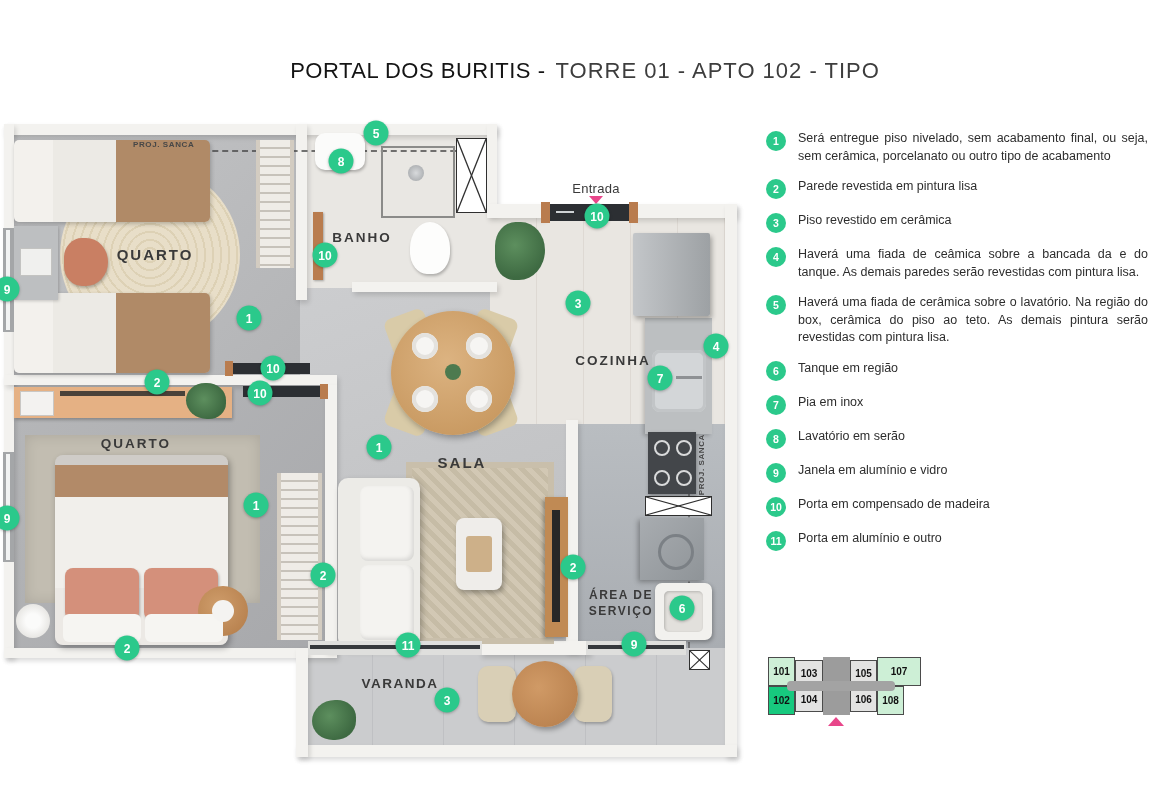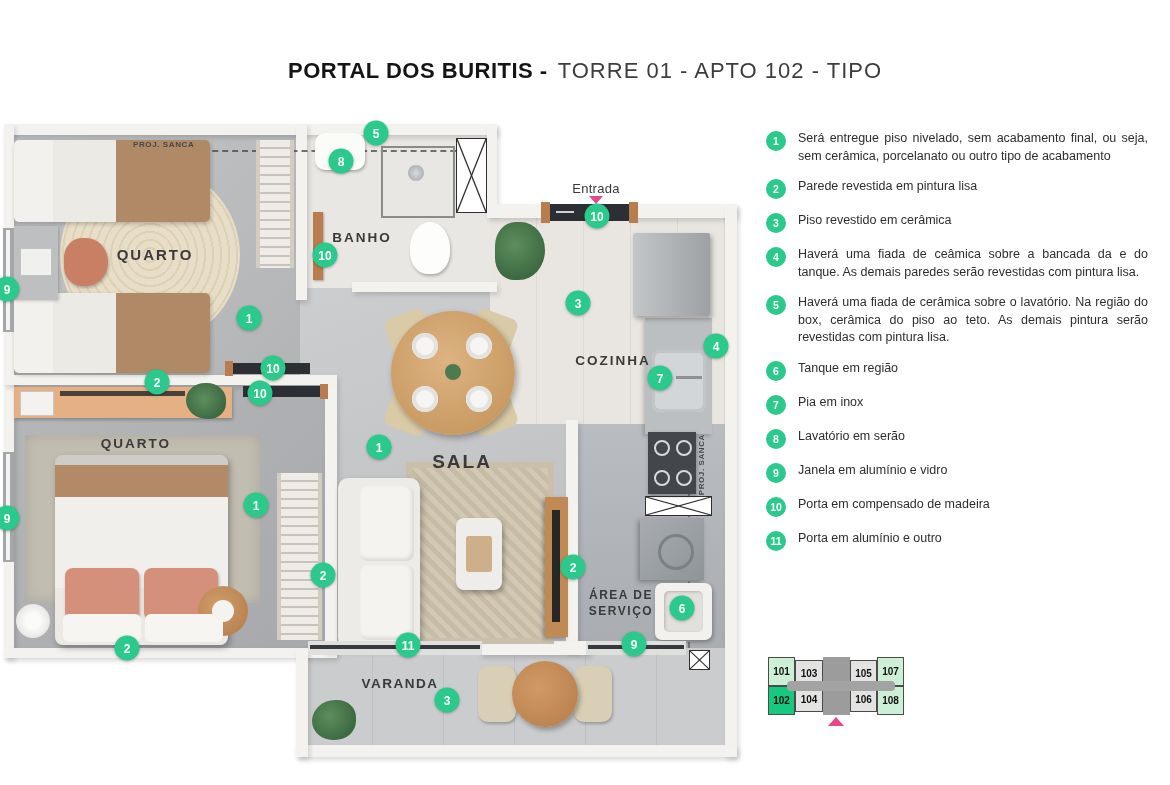--- a/index.html
+++ b/index.html
@@ -1,20 +1,20 @@
 <!DOCTYPE html>
 <html style="--marker-green: #2bc98b; --selected-green: #17c97e; --light-green: #cdefd6; --accent-pink: #e8468a;"><head>
 <meta charset="utf-8">
 <style>
   html,body{margin:0;padding:0;background:#ffffff;font-family:"Liberation Sans",sans-serif;}
   #stage{position:relative;width:1170px;height:785px;background:#fff;overflow:hidden;}
 
   
   .title-row{position:absolute;left:0;top:58px;width:1170px;text-align:center;white-space:nowrap;}
-  .title-main{font-size:22px;font-weight:700;color:#141414;letter-spacing:.5px;}
+  .title-main{font-size:22px;font-weight:400;color:#141414;letter-spacing:.5px;}
   .title-sub{font-size:22px;font-weight:300;color:#3d3d3d;letter-spacing:1px;margin-left:10px;}
 
   
   .abs{position:absolute;}
   .wall{position:absolute;background:#f3f2ef;box-shadow:2px 3px 5px rgba(0,0,0,.14);}
   .floor{position:absolute;}
   .room-label{position:absolute;transform:translate(-50%,-50%);font-size:13.5px;font-weight:600;
               letter-spacing:2px;color:#3a3a3a;white-space:nowrap;z-index:30;}
   .small-label{position:absolute;font-size:8px;font-weight:600;letter-spacing:.6px;color:#474747;z-index:30;}
   .dashed-h{position:absolute;border-top:2px dashed rgba(70,70,70,.75);z-index:6;}
@@ -58,21 +58,21 @@
   .kp-light{background:var(--light-green,#cdefd6);}
   .kp-selected{background:var(--selected-green,#17c97e);}
   .kp-core{position:absolute;left:66px;top:5px;width:27px;height:58px;background:#9c9c9c;z-index:3;}
   .kp-bar{position:absolute;left:30px;top:29px;width:108px;height:10px;background:#a3a3a3;border-radius:4px;z-index:4;}
   .kp-tri{position:absolute;left:71px;top:65px;width:0;height:0;z-index:4;
           border-left:8px solid transparent;border-right:8px solid transparent;
           border-bottom:9px solid var(--accent-pink,#e8468a);}
   .kp-r0-c0{left:11px;top:5px;width:27px;height:29px;}
   .kp-r0-c1{left:38px;top:8px;width:28px;height:26px;}
   .kp-r0-c2{left:93px;top:8px;width:27px;height:26px;}
-  .kp-r0-c3{left:120px;top:5px;width:27px;height:29px;}
+  .kp-r0-c3{left:120px;top:5px;width:44px;height:29px;}
   .kp-r1-c0{left:11px;top:34px;width:27px;height:29px;}
   .kp-r1-c1{left:38px;top:34px;width:28px;height:26px;}
   .kp-r1-c2{left:93px;top:34px;width:27px;height:26px;}
   .kp-r1-c3{left:120px;top:34px;width:27px;height:29px;}
 
   
   .tri-down{position:absolute;width:0;height:0;border-left:7px solid transparent;border-right:7px solid transparent;
             border-top:8px solid var(--accent-pink,#e8468a);z-index:31;}
 </style>
 </head>
@@ -219,21 +219,21 @@
   <div class="abs" style="left:145px;top:614px;width:78px;height:28px;background:#f6f5f2;border-radius:6px;z-index:12;"></div>
   <div class="abs" style="left:198px;top:586px;width:50px;height:50px;background:radial-gradient(circle at 40% 40%,#cf9d6b,#b98350 75%);border-radius:50%;z-index:11;"></div>
   <div class="abs" style="left:212px;top:600px;width:22px;height:22px;background:#f4f3f1;border-radius:50%;z-index:12;"></div>
   <div class="abs" style="left:16px;top:604px;width:34px;height:34px;background:radial-gradient(circle,#fbfbfa 30%,#e8e7e4 70%);border-radius:50%;z-index:10;"></div>
   <div class="closet" style="left:277px;top:473px;width:45px;height:167px;"></div>
 
   <div class="room-label" style="left:155px;top:254px;font-size:15px;">QUARTO</div>
   <div class="room-label" style="left:362px;top:237px;">BANHO</div>
   <div class="room-label" style="left:613px;top:360px;">COZINHA</div>
   <div class="room-label" style="left:136px;top:443px;">QUARTO</div>
-  <div class="room-label" style="left:462px;top:462px;font-size:19px;">SALA</div>
+  <div class="room-label" style="left:462px;top:462px;font-size:15px;">SALA</div>
   <div class="room-label" style="left:621px;top:604px;font-size:12px;white-space:normal;width:96px;text-align:center;line-height:1.3;letter-spacing:1.5px;">ÁREA DE SERVIÇO</div>
   <div class="room-label" style="left:400px;top:683px;letter-spacing:1.5px;">VARANDA</div>
   <div class="room-label" style="left:596px;top:188px;font-size:13px;font-weight:500;letter-spacing:.3px;text-transform:none;">Entrada</div>
   <div class="small-label" style="left:133px;top:140px;">PROJ. SANCA</div>
   <div class="small-label" style="left:697px;top:434px;writing-mode:vertical-rl;transform:rotate(180deg);">PROJ. SANCA</div>
 
   <div id="markers-layer" class="abs" style="left:0;top:0;width:1170px;height:785px;pointer-events:none;">
       <div class="marker" style="left: 376px; top: 133px;">5</div>
       <div class="marker" style="left: 341px; top: 161px;">8</div>
       <div class="marker" style="left: 325px; top: 255px;">10</div>

